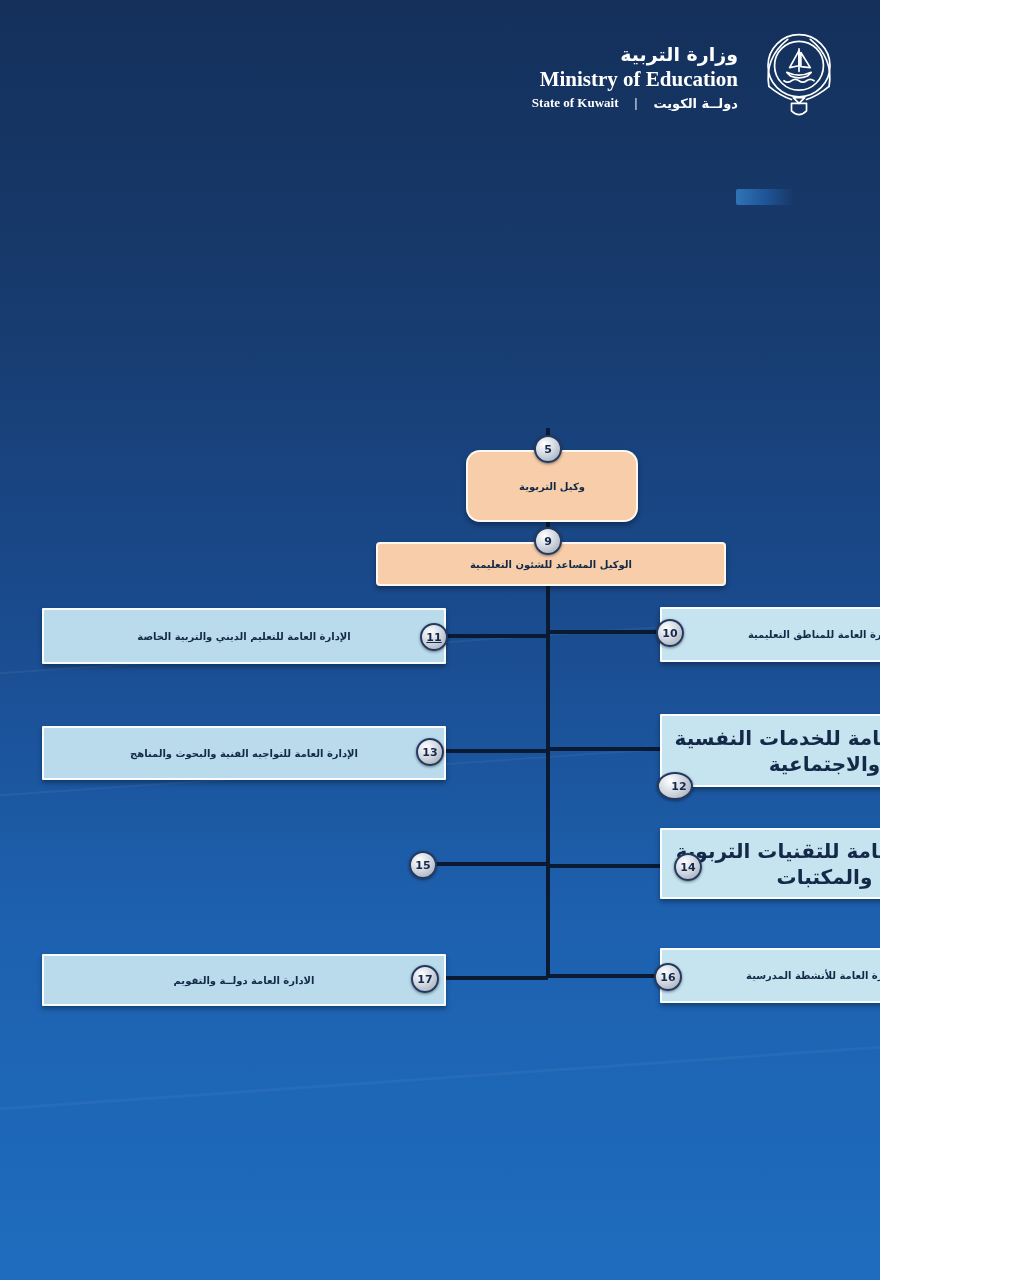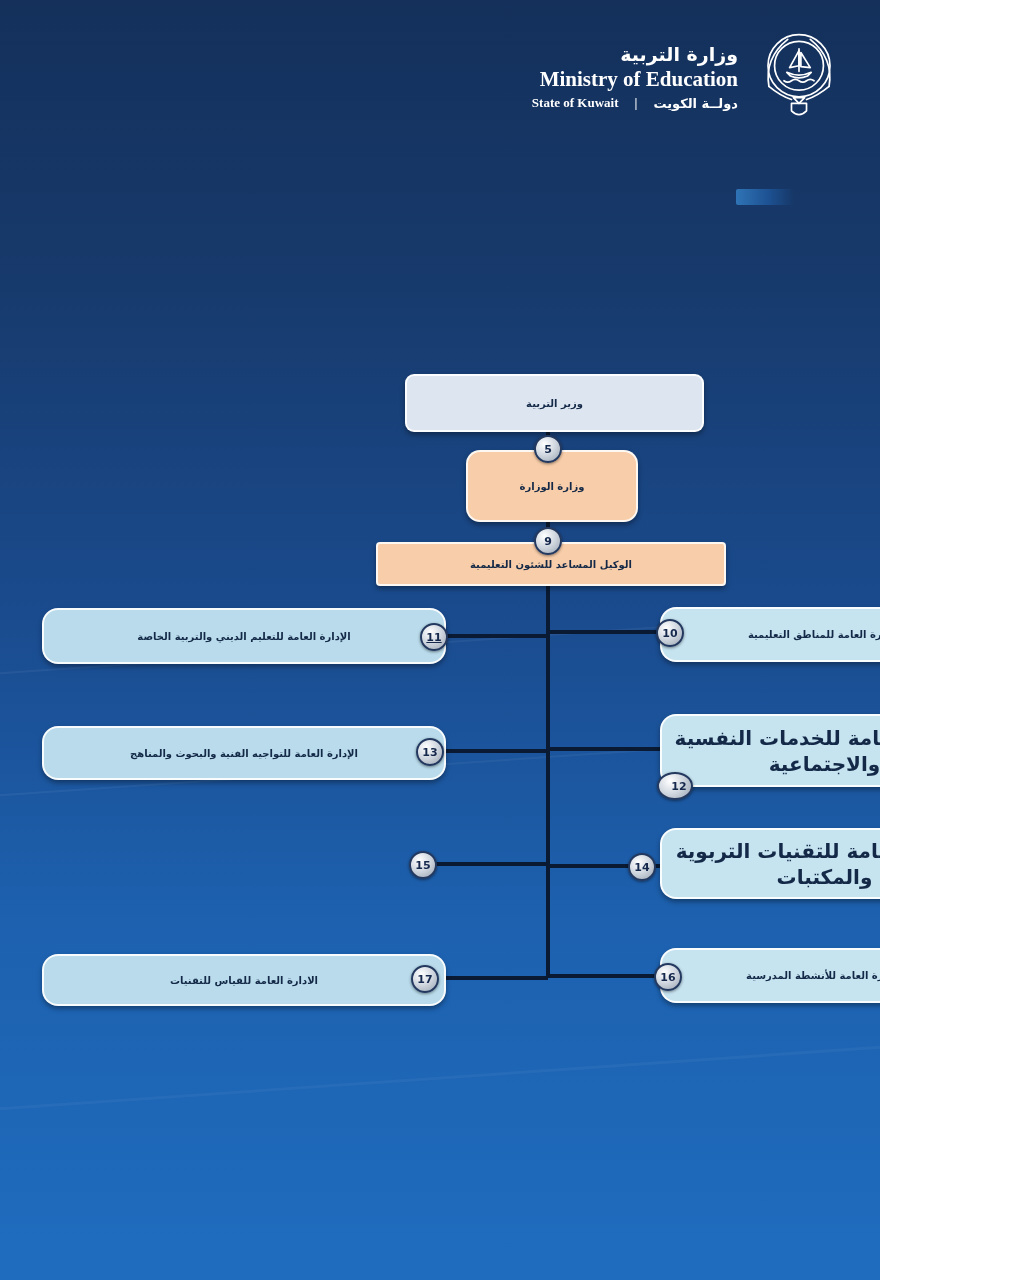--- a/index.html
+++ b/index.html
@@ -21,21 +21,21 @@
 
   
   .title{position:absolute;top:148px;right:142px;width:840px;text-align:right;color:#fff;direction:rtl;}
   .t1,.t2{font-size:52px;font-weight:800;line-height:1.3;white-space:nowrap;letter-spacing:-1px;
           text-shadow:0 2px 3px rgba(0,0,0,0.35);}
   .accent{position:absolute;top:189px;right:86px;width:58px;height:16px;border-radius:2px;
           background:linear-gradient(90deg,#2f74b6 0%,#1d5293 55%,rgba(29,82,147,0) 100%);}
 
   
   .node{position:absolute;display:flex;align-items:center;justify-content:center;z-index:2;
-        border-radius:16px;box-shadow:0 3px 5px rgba(0,0,0,0.35);direction:rtl;text-align:center;}
+        border-radius:1px;box-shadow:0 3px 5px rgba(0,0,0,0.35);direction:rtl;text-align:center;}
   .node span{display:block;width:100%;color:#132947;font-weight:700;white-space:nowrap;}
   .node.wrap span{white-space:normal;line-height:1.3;}
   .n-root{left:405px;top:374px;width:295px;height:54px;background:#dde5f1;border:2px solid rgba(255,255,255,0.9);border-radius:9px;}
   .n-root span{font-size:26px;}
   .n-b{left:466px;top:450px;width:168px;height:68px;background:#f8cda9;border:2px solid rgba(255,255,255,0.85);border-radius:14px;}
   .n-b span{font-size:23px;}
   .n-c{left:376px;top:542px;width:346px;height:40px;background:#f8cda9;border:2px solid rgba(255,255,255,0.85);border-radius:4px;}
   .n-c span{font-size:20px;}
   .lbx{left:42px;width:400px;background:#b9dbeb;border:2px solid rgba(255,255,255,0.9);}
   .rbx{left:660px;width:325px;background:#c6e3f0;border:2px solid rgba(255,255,255,0.9);}
@@ -54,21 +54,21 @@
   .hlR1{left:548px;top:630px;width:122px;} .hlR2{left:548px;top:747px;width:123px;}
   .hlR3{left:548px;top:864px;width:124px;} .hlR4{left:548px;top:974px;width:120px;}
 
   
   .badge{position:absolute;width:24px;height:24px;border-radius:50%;z-index:5;
          background:radial-gradient(circle at 35% 30%,#ffffff 0%,#d4dae2 45%,#98a3b1 100%);
          border:2px solid #24395f;color:#16294d;font-size:11px;font-weight:700;
          display:flex;align-items:center;justify-content:center;box-shadow:0 1px 3px rgba(0,0,0,0.45);}
   .b5{left:534px;top:435px;} .b9{left:534px;top:527px;}
   .b11{left:420px;top:623px;text-decoration:underline;} .b13{left:416px;top:738px;} .b15{left:409px;top:851px;} .b17{left:411px;top:965px;}
-  .b10{left:656px;top:619px;} .b12{left:657px;top:772px;padding-left:8px;} .b14{left:628px;top:853px;} .b16{left:654px;top:963px;}
+  .b10{left:656px;top:619px;} .b12{left:657px;top:772px;padding-left:8px;} .b14{left:674px;top:853px;} .b16{left:654px;top:963px;}
 </style>
 </head>
 <body>
 
 <div class="page">
 
   <div class="streak s1"></div>
   <div class="streak s2"></div>
   <div class="streak s3"></div>
 
@@ -106,38 +106,35 @@
   <div class="line trunk"></div>
   <div class="line hl hlL1"></div>
   <div class="line hl hlL2"></div>
   <div class="line hl hlL3"></div>
   <div class="line hl hlL4"></div>
   <div class="line hl hlR1"></div>
   <div class="line hl hlR2"></div>
   <div class="line hl hlR3"></div>
   <div class="line hl hlR4"></div>
 
-  <div class="node n-root">
-    <span class="fit" style="font-size: 10px;">وزير التربية</span>
-  </div>
   <div class="node n-b">
-    <span class="fit" style="font-size: 10px;">وزارة الوزارة</span>
+    <span class="fit" style="font-size: 10px;">وكيل التربوية</span>
   </div>
   <div class="node n-c">
     <span class="fit" style="font-size: 10px;">الوكيل المساعد للشئون التعليمية</span>
   </div>
 
   <div class="node lbx L1">
     <span class="fit" style="font-size: 10px;">الإدارة العامة للتعليم الديني والتربية الخاصة</span>
   </div>
   <div class="node lbx L2">
     <span class="fit" style="font-size: 10px;">الإدارة العامة للتواجيه الفنية والبحوث والمناهج</span>
   </div>
   <div class="node lbx L4">
-    <span class="fit" style="font-size: 10px;">الادارة العامة للقياس للتقنيات</span>
+    <span class="fit" style="font-size: 10px;">الادارة العامة دولــة والتقويم</span>
   </div>
 
   <div class="node rbx R1">
     <span class="fit" style="font-size: 10px;">الإدارة العامة للمناطق التعليمية</span>
   </div>
   <div class="node rbx R2 wrap">
     <span>الإدارة العامة للخدمات النفسية والاجتماعية</span>
   </div>
   <div class="node rbx R3 wrap">
     <span>الإدارة العامة للتقنيات التربوية والمكتبات</span>

